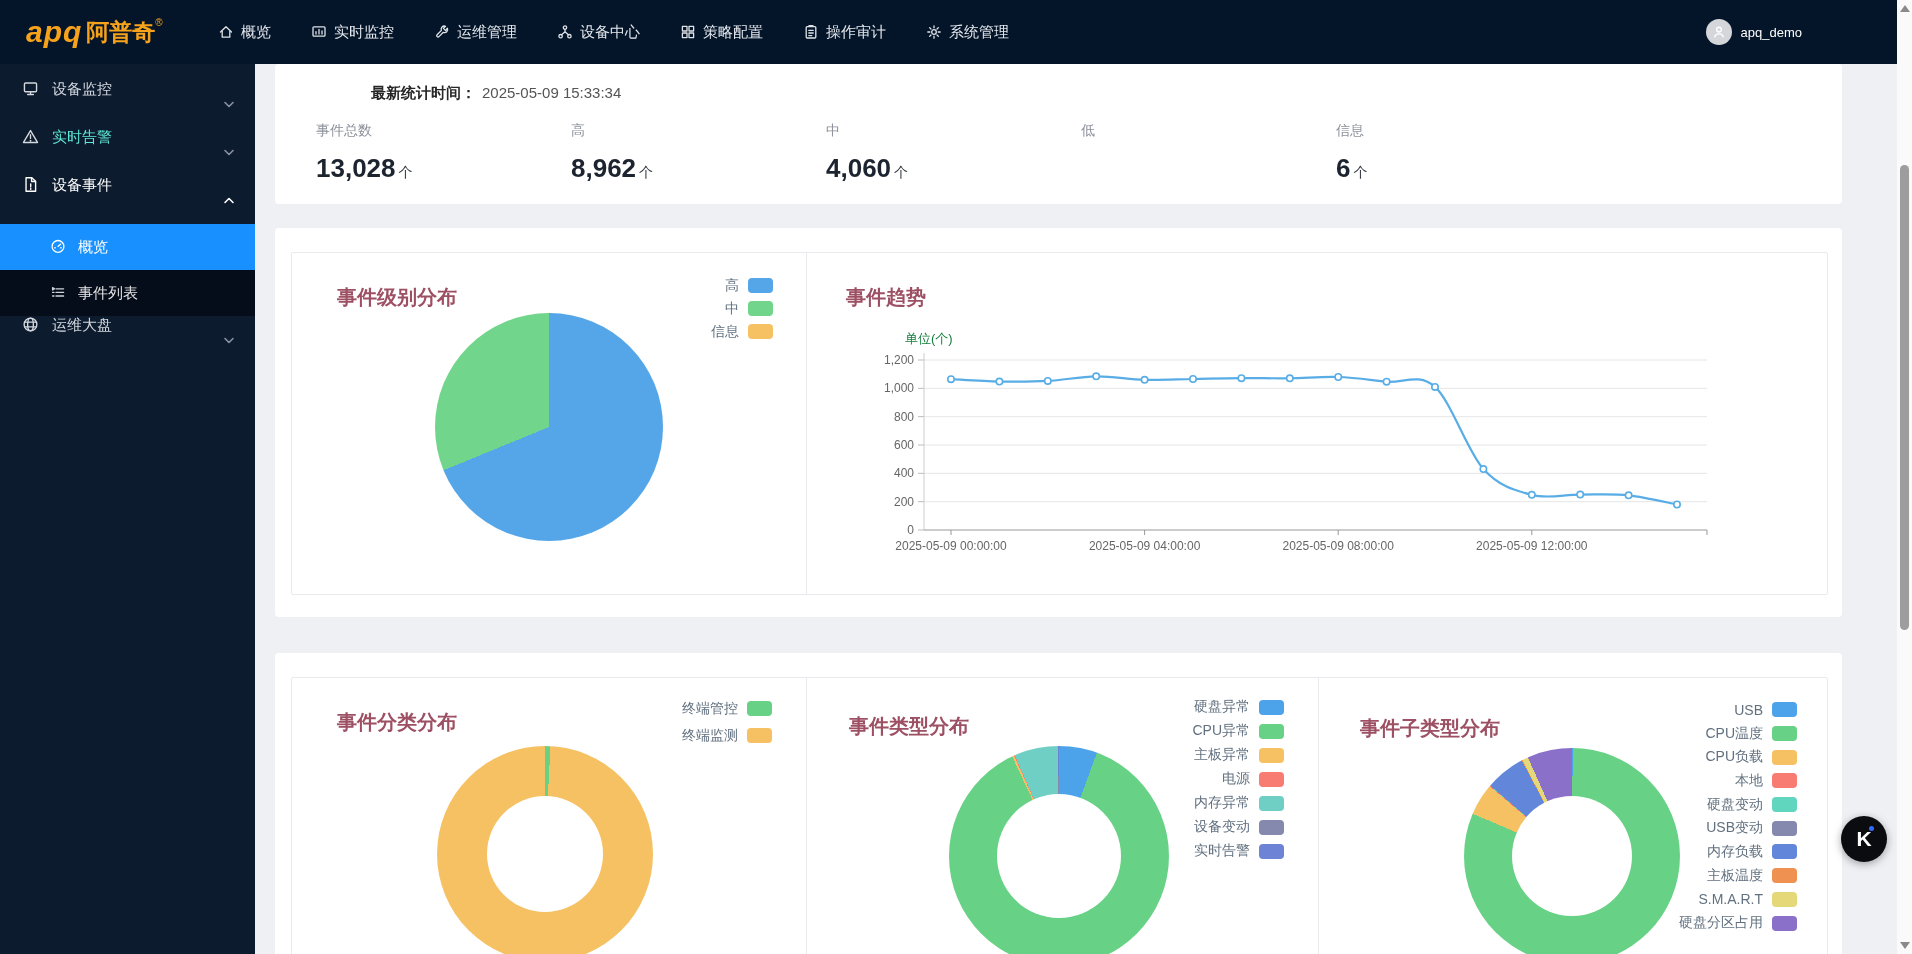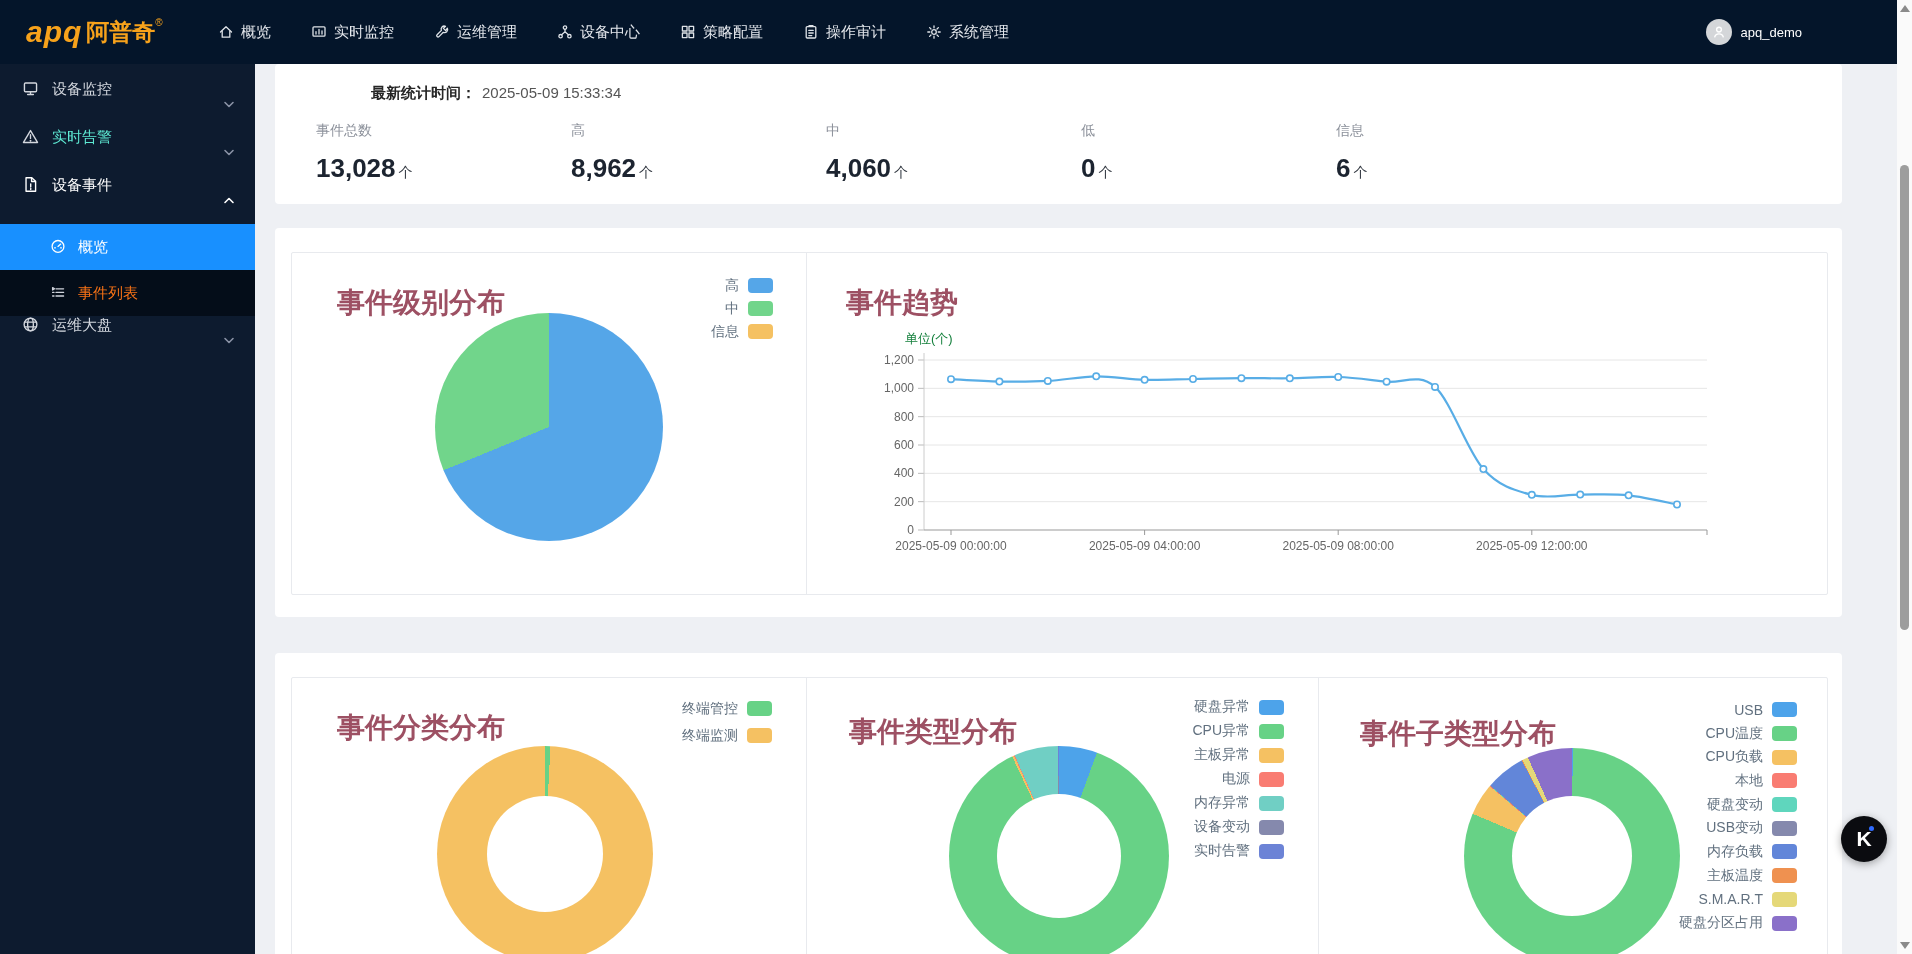--- a/index.html
+++ b/index.html
@@ -23,21 +23,21 @@
   .nav-user .uname { color:#fff; font-size:13px; }
   
   .sidebar { position:absolute; left:0; top:64px; width:255px; height:890px;
     background:#0d1b2f; padding-top:16px; z-index:10; }
   .side-row { height:48px; display:flex; padding-left:22px; position:relative;
     color:#d3d7de; font-size:15px; cursor:pointer; }
   .side-row .lbl { margin-left:13px; }
   .side-row .chev { position:absolute; right:20px; top:50%; transform:translateY(-50%); }
   .submenu { background:#040d19; }
   .sub-row { height:46px; display:flex; align-items:center; padding-left:50px;
-    color:#f97316; font-size:15px; cursor:pointer; }
+    color:#e5e5e5; font-size:15px; cursor:pointer; }
   .sub-row .lbl { margin-left:12px; }
   .sub-row.active { background:#1890ff; color:#fff; }
   
   .content { position:absolute; left:255px; top:64px; width:1642px; height:890px;
     background:#eef0f4; overflow:hidden; }
   .card { position:absolute; background:#fff; border-radius:4px; }
   .card-stats { left:20px; top:0; width:1567px; height:140px; }
   .card-a { left:20px; top:164px; width:1567px; height:389px; }
   .card-b { left:20px; top:589px; width:1567px; height:500px; }
   .updated { position:absolute; left:49px; top:20px; font-size:15px;margin-left:47px; }
@@ -45,21 +45,21 @@
   .updated .u-val { color:#555; margin-left:6px; }
   .stat-cols { position:absolute; left:41px; top:58px; display:flex; }
   .stat-col { width:255px; }
   .stat-col .s-lbl { font-size:14px; color:#8b909a; line-height:16px; margin-bottom:10px; }
   .stat-col .s-val { font-size:26px; font-weight:600; color:#1c2430; line-height:41px; }
   .stat-col .s-unit { font-size:14px; font-weight:400; color:#30363f; margin-left:3px; }
   .inner-panel { position:absolute; left:16px; top:24px; width:1537px; border:1px solid #e8eaee; border-radius:2px; }
   .card-a .inner-panel { height:343px; }
   .card-b .inner-panel { height:480px; }
   .vdiv { position:absolute; top:0; bottom:0; width:1px; background:#e8eaee; }
-  .chart-title { position:absolute; font-size:28px; font-weight:bold; color:#9d5063; white-space:nowrap; }
+  .chart-title { position:absolute; font-size:20px; font-weight:bold; color:#9d5063; white-space:nowrap; }
   .pie, .donut { position:absolute; border-radius:50%; }
   .donut::after { content:""; position:absolute; inset:var(--hole); background:#fff; border-radius:50%; }
   .legend { position:absolute; width:220px; display:flex; flex-direction:column; }
   .legend .l-row { display:flex; align-items:center; justify-content:flex-end; gap:9px; cursor:pointer; }
   .legend .l-lbl { font-size:14px; color:#61707f; white-space:nowrap; }
   .legend .l-sw { width:25px; height:15px; border-radius:4px; flex:0 0 auto; }
   .legend-pie .l-row { height:23px; }
   .legend-s1 .l-row { height:27px; }
   .legend-s2 .l-row { height:24px; }
   .legend-s3 .l-row { height:23.7px; }
@@ -243,21 +243,20 @@
         <div class="stat-col">
           <div class="s-lbl">高</div>
           <div class="s-val">8,962<span class="s-unit">个</span></div>
         </div>
         <div class="stat-col">
           <div class="s-lbl">中</div>
           <div class="s-val">4,060<span class="s-unit">个</span></div>
         </div>
         <div class="stat-col">
           <div class="s-lbl">低</div>
-          <div class="s-val">0<span class="s-unit">个</span></div>
         </div>
         <div class="stat-col">
           <div class="s-lbl">信息</div>
           <div class="s-val">6<span class="s-unit">个</span></div>
         </div>
       </div>
   </div>
 
   <div class="card card-a">
     <div class="inner-panel">

